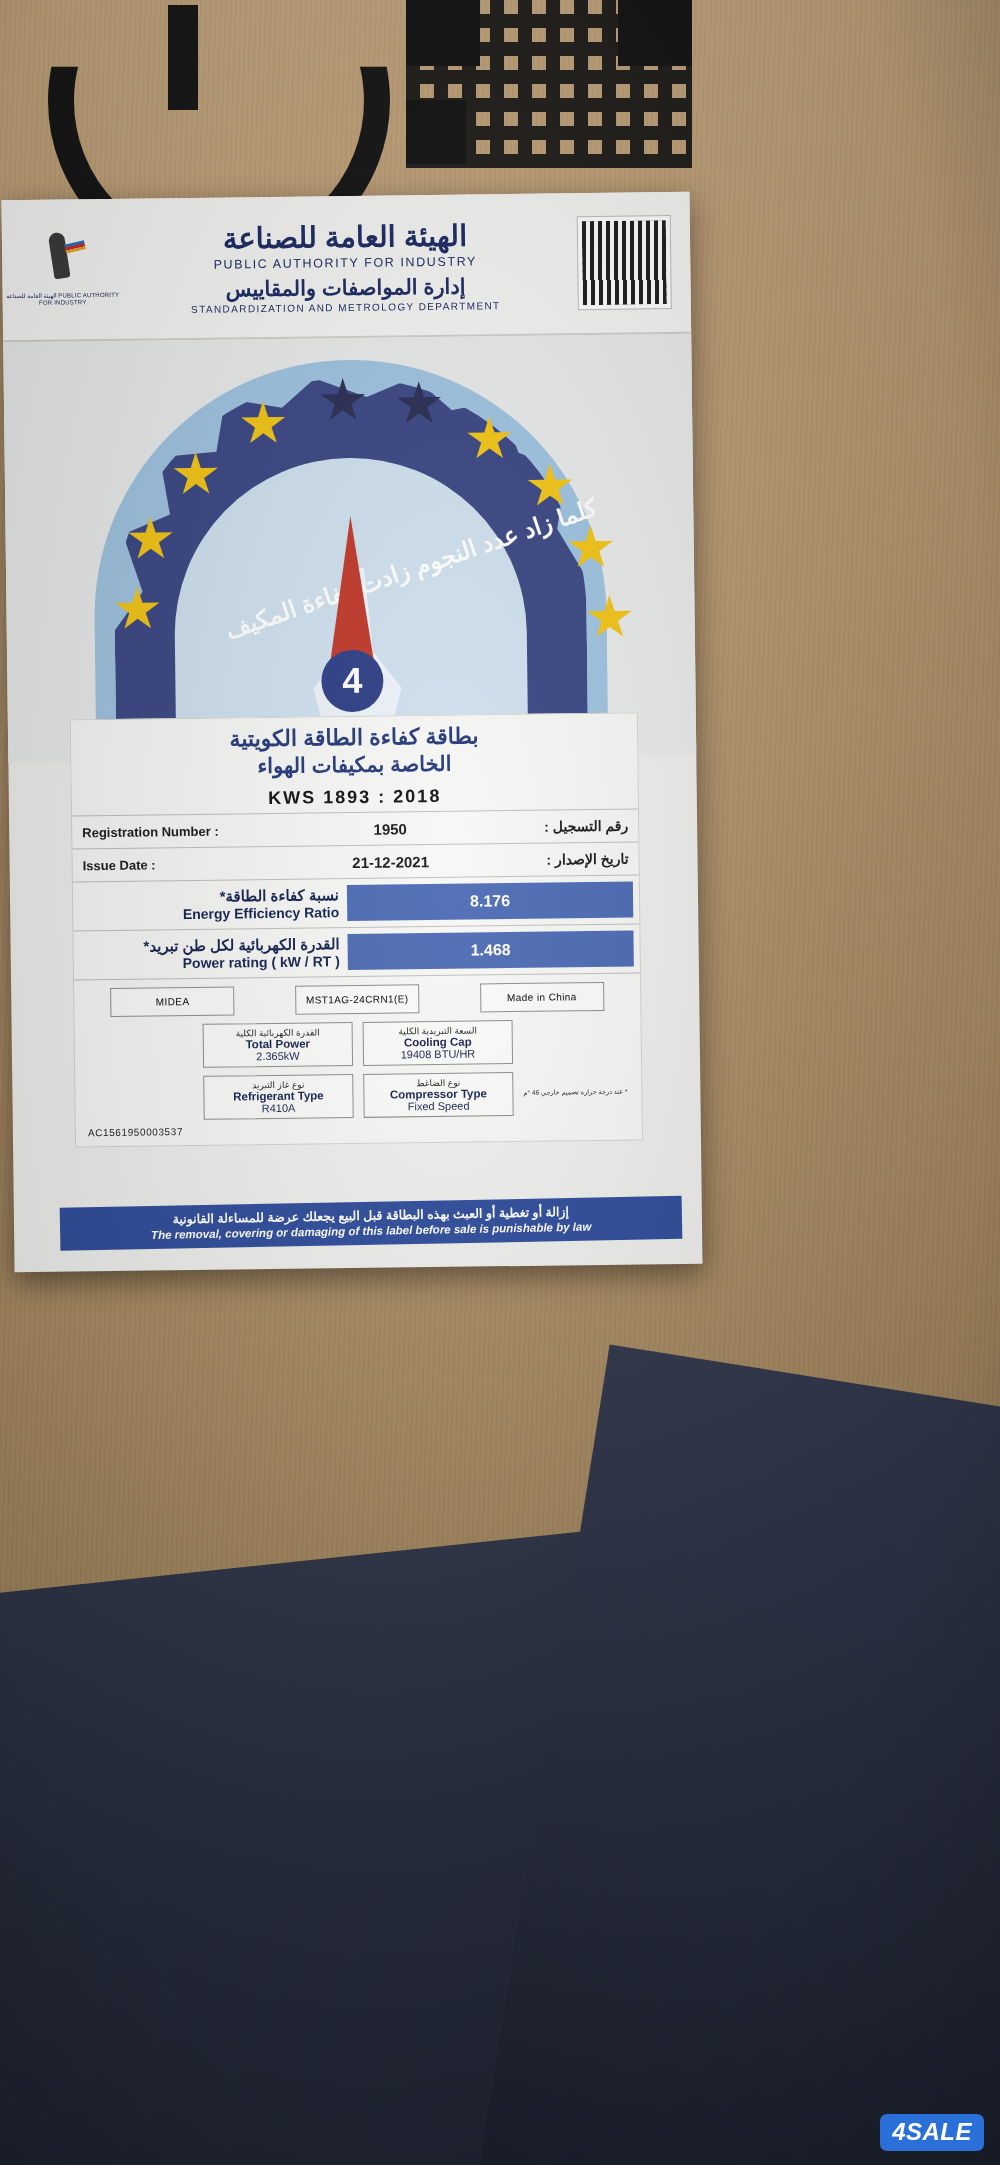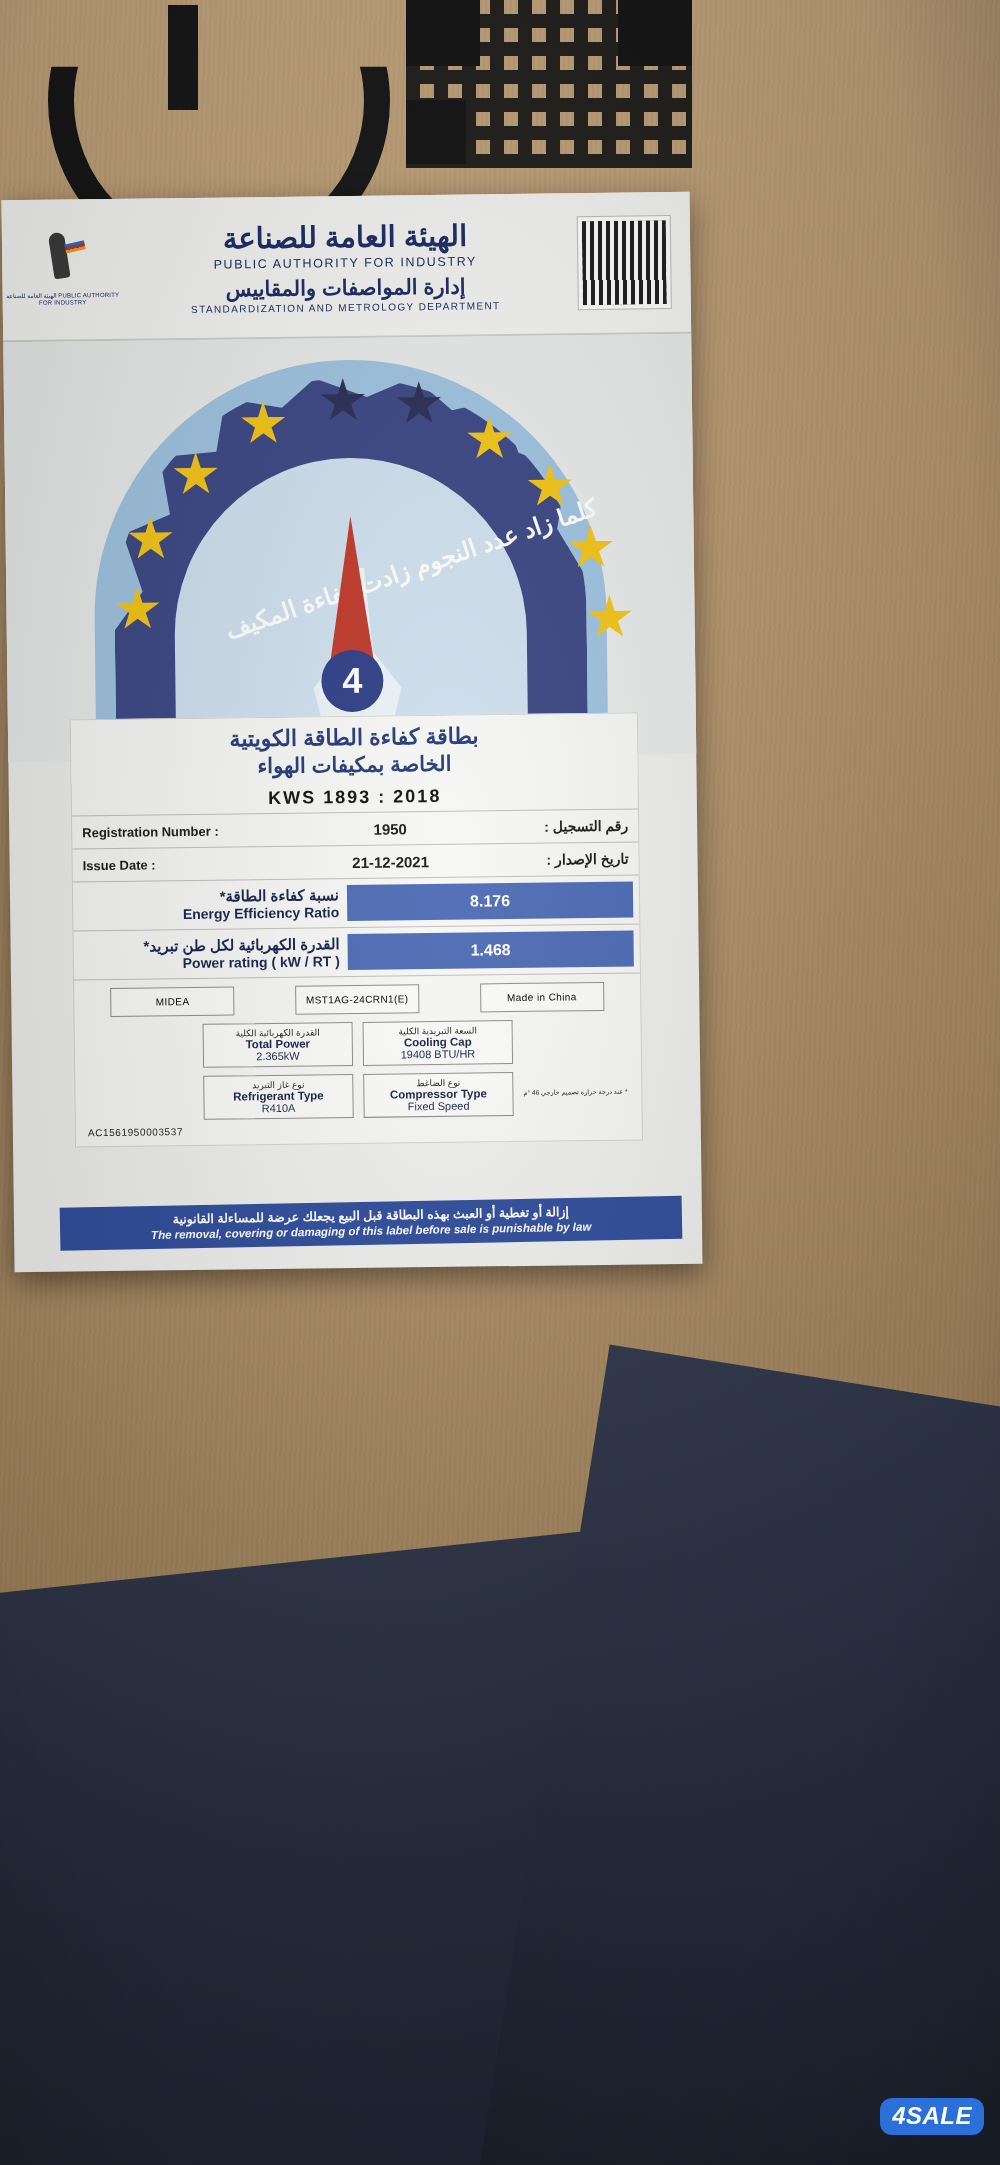--- a/index.html
+++ b/index.html
@@ -451,28 +451,28 @@
     font-size: 11.5px;
     font-weight: bold;
     font-style: italic;
     margin-top: 2px;
   }
 
   
   .watermark {
     position: absolute;
     right: 16px;
-    bottom: 30px;
+    bottom: 14px;
     background: #2b6fd8;
     color: #fff;
     font-size: 24px;
     font-weight: bold;
     font-style: italic;
     padding: 4px 12px 5px;
-    border-radius: 12px;
+    border-radius: 7px;
     letter-spacing: .5px;
   }
 
   
   .vignette {
     position: absolute;
     inset: 0;
     pointer-events: none;
     background:
       radial-gradient(ellipse at 45% 40%, rgba(255,255,255,.05) 0%, rgba(0,0,0,.12) 70%, rgba(0,0,0,.35) 100%);

